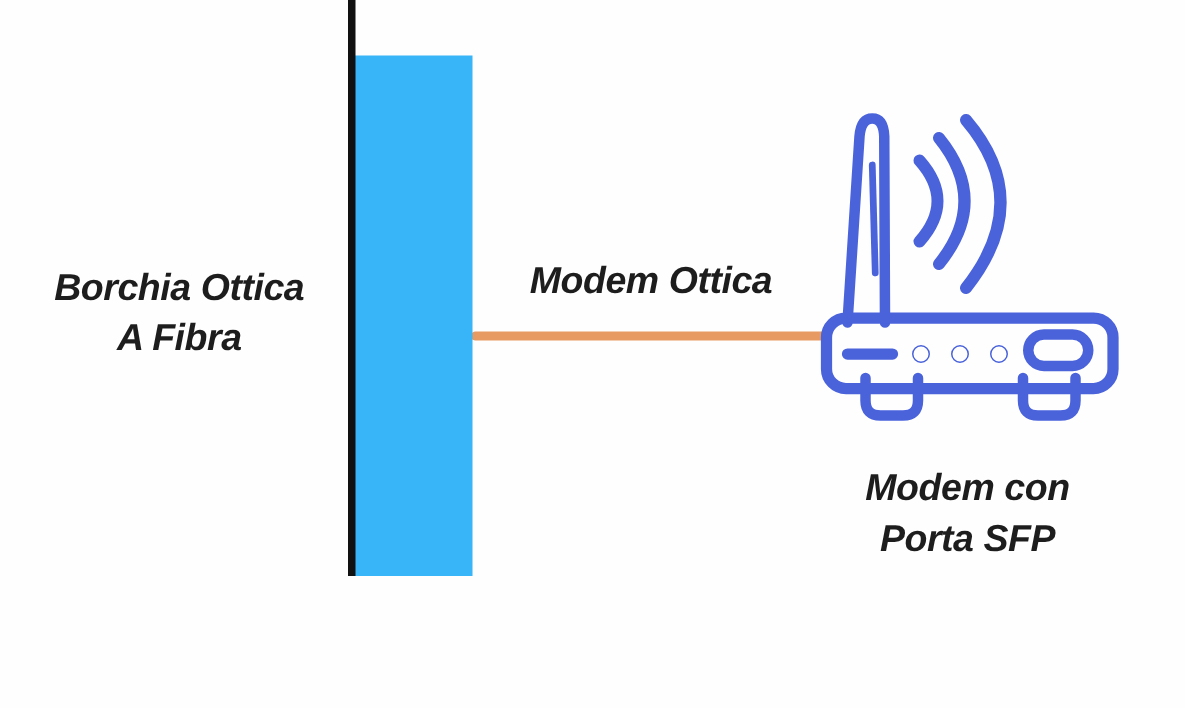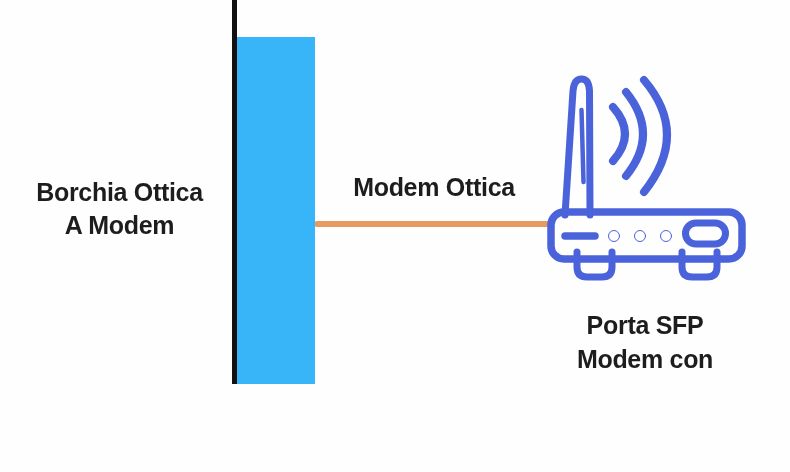--- a/index.html
+++ b/index.html
@@ -6,20 +6,21 @@
   body {
     background: var(--background, #FEFEFE);
     font-family: "Liberation Sans", sans-serif;
   }
   .canvas {
     position: relative;
     width: 790px;
     height: 384px;
     overflow: hidden;
     background: var(--background, #FEFEFE);
+    font-style: italic;
   }
   .wall {
     position: absolute;
     left: 232px; top: 0;
     width: 5px; height: 472px;
     background: var(--wall, #111111);
     z-index: 3;
   }
   .outlet {
     position: absolute;
@@ -99,25 +100,25 @@
       <path class="s75" d="M20 166 L50 166"></path>
       <circle class="fill-cur" cx="69" cy="166" r="5.5"></circle>
       <circle class="fill-cur" cx="95" cy="166" r="5.5"></circle>
       <circle class="fill-cur" cx="121" cy="166" r="5.5"></circle>
       <rect class="s7 fill-white" x="140.5" y="153" width="40" height="21" rx="10.5"></rect>
     </g>
   </svg>
 
   <div class="label outlet-label">
     <span class="line">Borchia Ottica</span>
-    <span class="line">A Modem</span>
+    <span class="line">A Fibra</span>
   </div>
 
   <div class="label fiber-label">
     <span class="line">Modem Ottica</span>
   </div>
 
   <div class="label modem-label">
+    <span class="line">Modem con</span>
     <span class="line">Porta SFP</span>
-    <span class="line">Modem con</span>
   </div>
 
 </div>
 
 </body></html>

